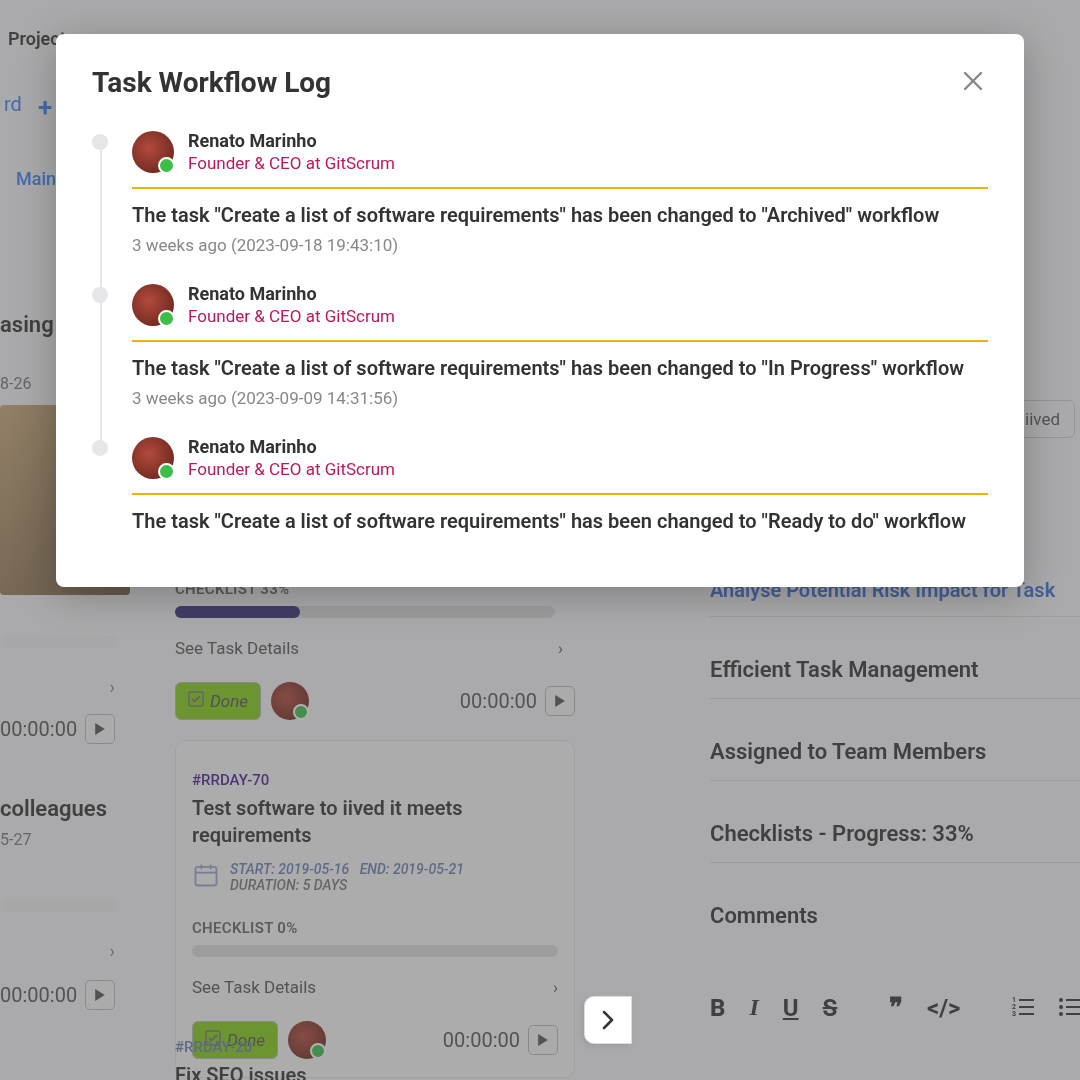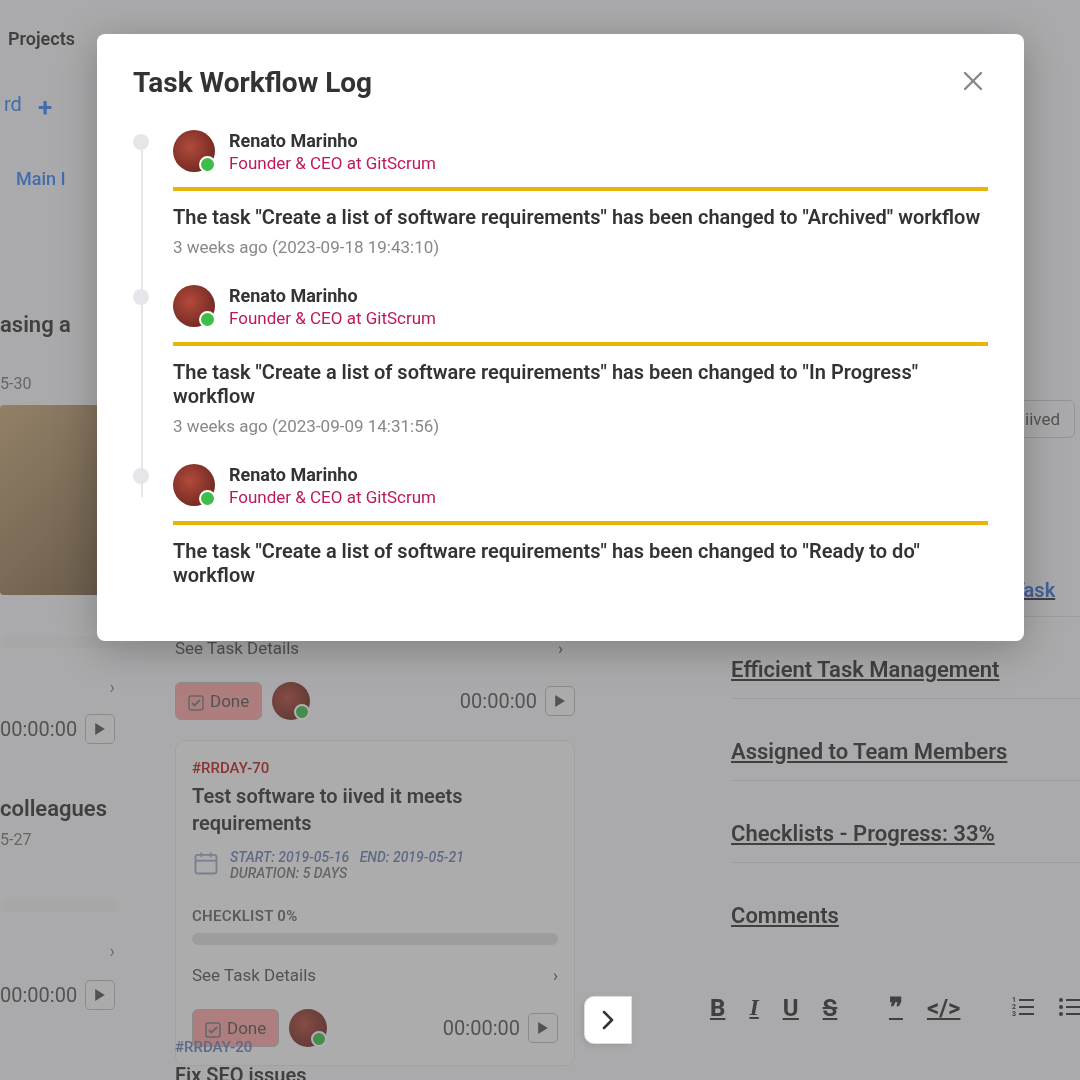--- a/index.html
+++ b/index.html
@@ -141,57 +141,57 @@
     position:absolute;
     left:175px;
     top:580px;
     width:400px;
   }
   .mid-checklabel{font-size:15px;font-weight:600;color:#666;letter-spacing:0.3px;}
   .mid-bar{width:380px;height:12px;background:#ddd;border-radius:6px;margin-top:8px;position:relative;}
   .mid-bar-fill{height:100%;width:33%;background:#33307a;border-radius:6px;}
   .mid-details{margin-top:20px;display:flex;justify-content:space-between;align-items:center;padding-right:12px;color:#555;font-size:17px;}
   .mid-footer{margin-top:24px;display:flex;justify-content:space-between;align-items:center;}
-  .mid-done-btn{display:flex;align-items:flex-end;gap:6px;border:1px solid #bbb;border-radius:6px;padding:8px 12px;color:#555;font-size:17px;background:#fca5a5;}
+  .mid-done-btn{display:flex;align-items:flex-start;gap:6px;border:1px solid #bbb;border-radius:6px;padding:8px 12px;color:#555;font-size:17px;background:#84cc16;font-style:italic;}
   .mid-avatar{width:38px;height:38px;border-radius:50%;background:radial-gradient(circle at 40% 40%, #b24a3d, #5e1f17);position:relative;margin-left:4px;}
   .mid-avatar::after{content:"";position:absolute;bottom:0;right:0;width:12px;height:12px;background:#3bbf49;border:2px solid #fff;border-radius:50%;}
   .mid-timer-group{display:flex;align-items:center;gap:8px;}
   .mid-timer{font-size:20px;color:#555;}
 
   .mid-card2 {
     position:absolute;
     left:175px;
     top:740px;
     width:400px;
     background:#f8f8fa;
     border:1px solid #e3e3e8;
     border-radius:10px;
     padding:18px 16px;
   }
-  .mid-card2 .id{color:#b91c1c;font-size:15px;font-weight:500;}
+  .mid-card2 .id{color:#4c1d95;font-size:15px;font-weight:500;margin-top:12px;}
   .mid-card2 .title{color:#333;font-size:20px;font-weight:600;margin-top:6px;line-height:1.35;}
   .mid-card2 .dates{margin-top:12px;display:flex;gap:10px;align-items:flex-start;}
   .cal-icon{width:28px;height:28px;flex-shrink:0;}
   .mid-card2 .dates-text{font-size:14px;color:#6b7fb3;font-weight:500;font-style:italic;}
   .mid-card2 .dates-text .dur{color:#777;}
 
   .mid-card3 {
     position:absolute;
     left:175px;
     top:1038px;
     width:400px;
   }
   .mid-card3 .id{color:#6b7fb3;font-size:15px;font-weight:500;}
   .mid-card3 .title{color:#333;font-size:20px;font-weight:600;margin-top:6px;line-height:1.35;}
 
   
-  .right-col{position:absolute;right:0;top:250px;width:370px;text-decoration:underline;}
+  .right-col{position:absolute;right:0;top:250px;width:370px;}
   .right-col .rtitle{font-size:28px;font-weight:700;color:#333;}
   .right-col .pill{display:inline-block;margin-top:60px;border:1px solid #ccc;border-radius:6px;padding:8px 14px;color:#555;font-size:17px;margin-left:300px;}
-  .right-item{font-size:22px;font-weight:600;color:#333;margin-top:40px;padding-bottom:16px;border-bottom:1px solid #ddd;margin-left:21px;}
+  .right-item{font-size:22px;font-weight:600;color:#333;margin-top:40px;padding-bottom:16px;border-bottom:1px solid #ddd;}
   .right-link{font-size:20px;font-weight:600;color:#3b6ed6;padding-bottom:14px;border-bottom:1px solid #ddd;}
   .toolbar{margin-top:48px;display:flex;gap:24px;align-items:center;font-size:24px;font-weight:700;color:#333;}
   .toolbar .sep{width:20px;}
 
   
   .nav-bubble{
     position:absolute;
     left:584px;
     top:996px;
     width:48px;height:48px;
@@ -208,21 +208,20 @@
   .modal {
     position: absolute;
     left: 56px;
     right: 56px;
     top: 34px;
     background: #fff;
     border-radius: 8px;
     padding: 32px 36px 54px 36px;
     box-shadow: 0 8px 40px rgba(0,0,0,0.25);
     z-index: 10;
-    margin-left: 41px;
   }
   .modal-header{display:flex;justify-content:space-between;align-items:flex-start;}
   .modal-title{font-size:28px;font-weight:700;color:#333;}
   .modal-close{font-size:26px;color:#888;cursor:pointer;line-height:1;padding:4px;}
 
   .log {
     position: relative;
     margin-top: 30px;
     padding-left: 40px;
   }
@@ -237,42 +236,42 @@
   }
   .log-item{position:relative;margin-bottom:28px;}
   .log-dot{
     position:absolute;
     left:-40px;
     top:4px;
     width:16px;height:16px;
     background:#e6e6ea;
     border-radius:50%;
   }
-  .log-head{display:flex;gap:14px;align-items:flex-start;padding-bottom:14px;border-bottom:4px solid #eab308;}
+  .log-head{display:flex;gap:14px;align-items:flex-end;padding-bottom:14px;border-bottom:2px solid #eab308;}
   .log-avatar{width:42px;height:42px;border-radius:50%;background:radial-gradient(circle at 40% 40%, #b24a3d, #5e1f17);position:relative;flex-shrink:0;}
   .log-avatar::after{content:"";position:absolute;bottom:-1px;right:-1px;width:13px;height:13px;background:#3bbf49;border:2px solid #fff;border-radius:50%;}
   .log-user{font-size:18px;font-weight:700;color:#333;}
   .log-role{font-size:17px;color:#be185d;margin-top:2px;}
   .log-msg{font-size:20px;font-weight:600;color:#333;margin-top:14px;}
   .log-time{font-size:17px;color:#888;margin-top:8px;}
 
   svg.cal{stroke:#9aa7c4;}
 </style>
 </head>
 <body>
 
 <div class="bg">
 
   <div class="bg-top-text">Projects</div>
   <div class="bg-rd">rd</div>
   <div class="bg-plus">+</div>
   <div class="bg-tab">Main I</div>
 
   <div class="bg-card-title">asing a</div>
-  <div class="bg-card-date">5-30</div>
+  <div class="bg-card-date">8-26</div>
   <div class="bg-img"></div>
   <div class="bg-bar bg-bar1"></div>
   <div class="bg-chev-row bg-chev1">›</div>
   <div class="bg-timer bg-timer1">
     <span>00:00:00</span>
     <span class="bg-play">
       <svg width="12" height="12" viewBox="0 0 10 10">
           <polygon points="1,0 9,5 1,10" fill="#555"></polygon>
         </svg>
     </span>

